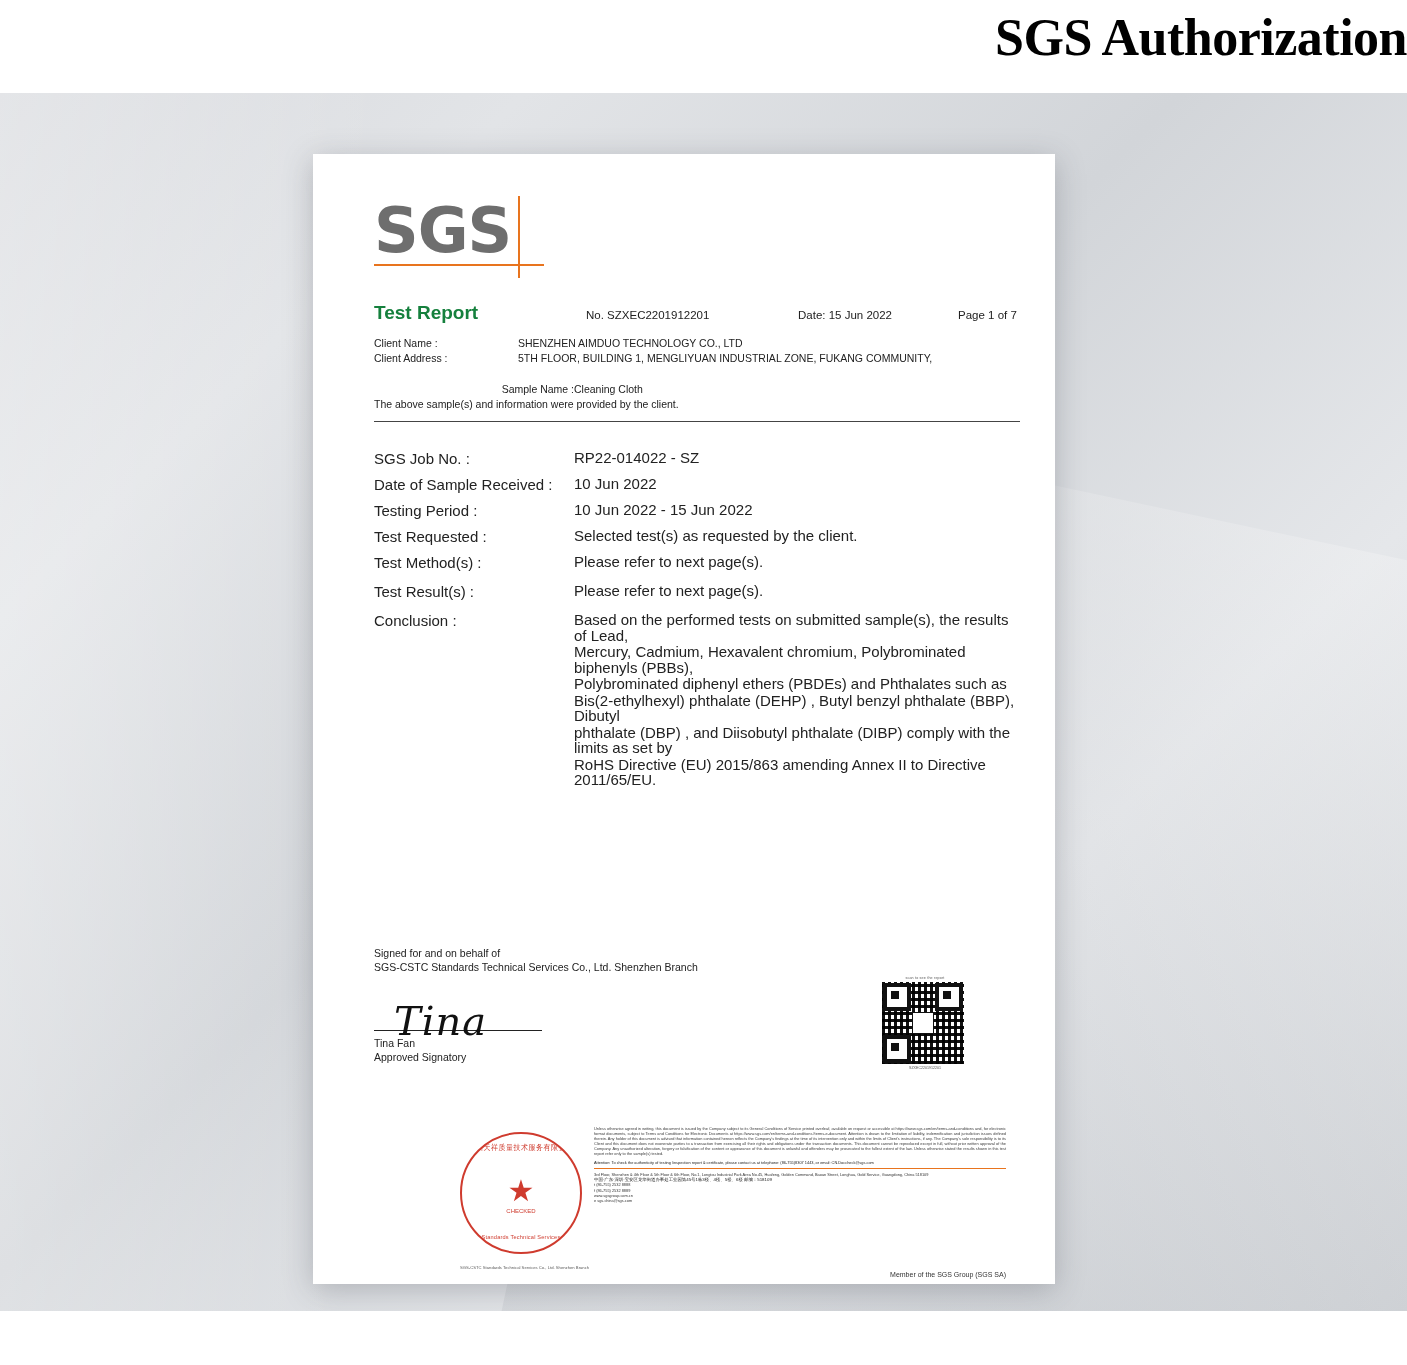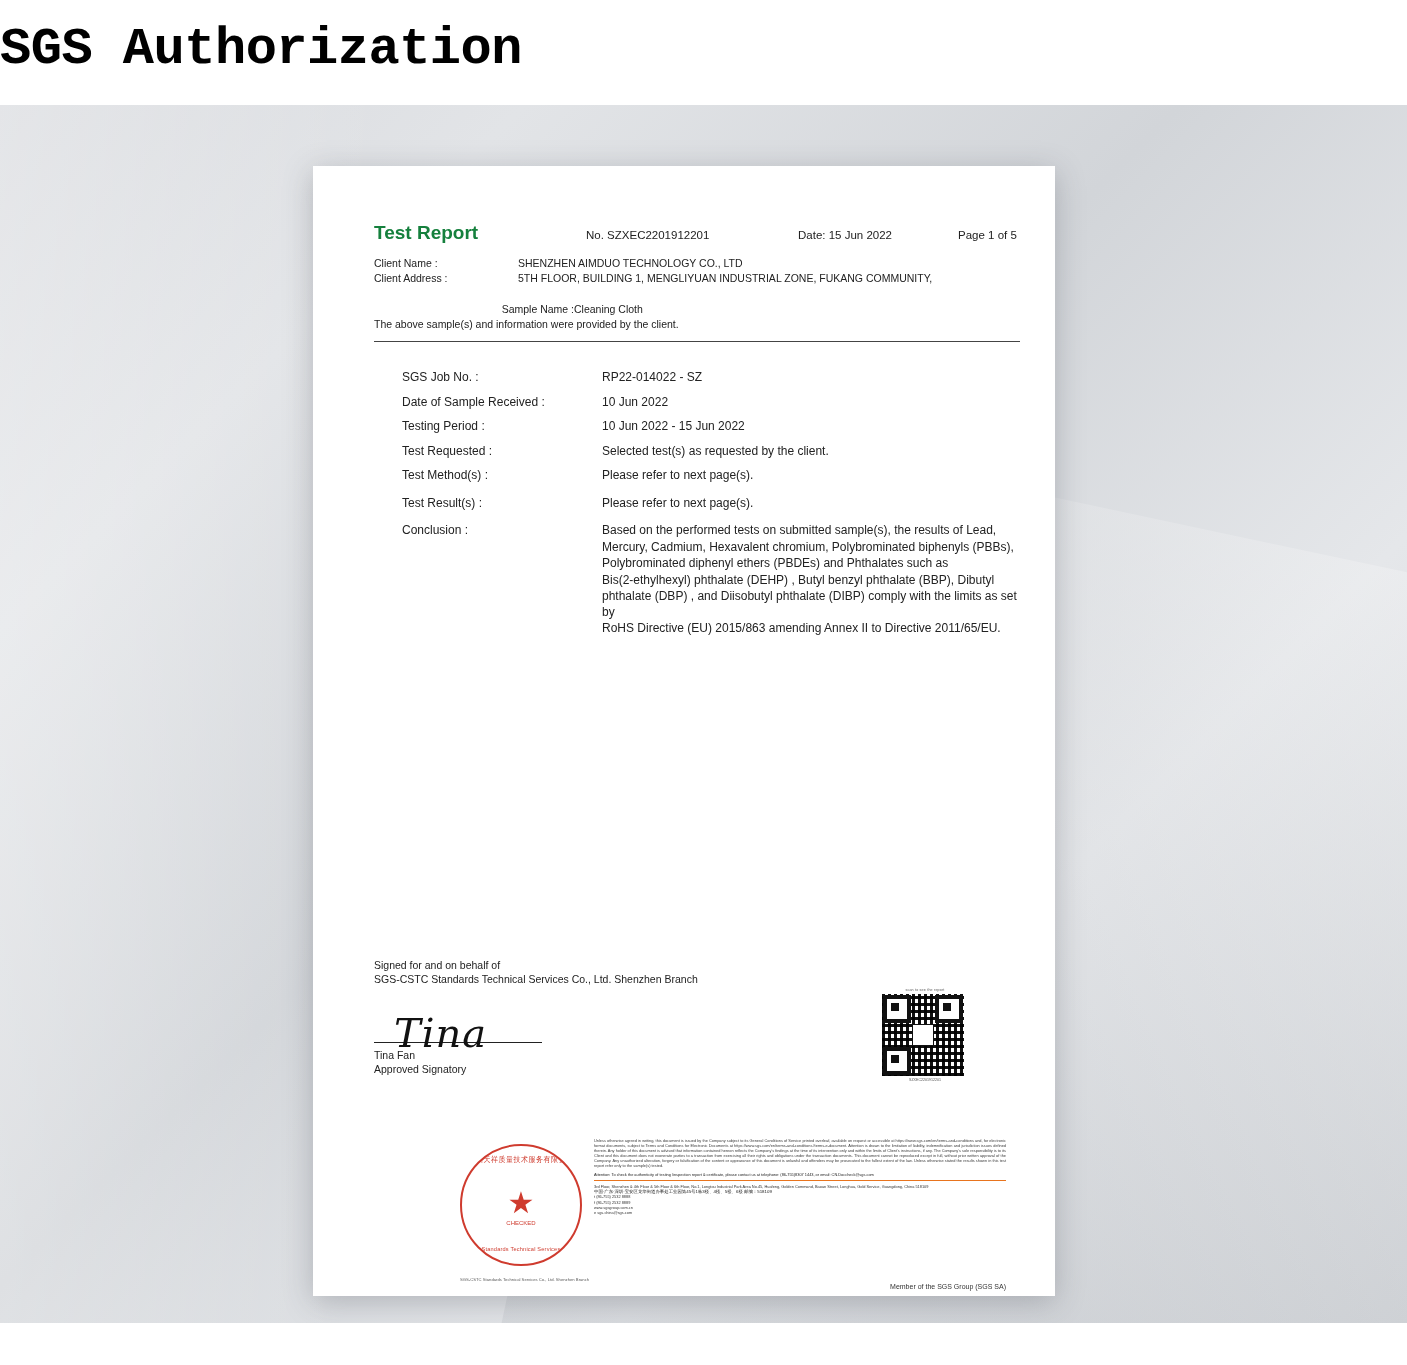--- a/index.html
+++ b/index.html
@@ -9,27 +9,27 @@
   }
   body {
     width: 1407px;
     height: 1365px;
     font-family: "Liberation Sans", sans-serif;
     color: #1a1a1a;
     overflow: hidden;
   }
 
   .page-title {
-    text-align: left;
+    text-align: right;
     font-size: 52px;
     font-weight: bold;
     letter-spacing: -0.5px;
     color: #000000;
-    padding: 20px 0 26px 0;
-    font-family: Liberation Mono, monospace;
+    padding: 8px 0 26px 0;
+    font-family: Liberation Serif, serif;
   }
 
   .backdrop {
     position: relative;
     width: 1407px;
     height: 1218px;
     background: linear-gradient(135deg, #d8dade 0%, #e2e4e7 20%, #d2d5d9 45%, #e5e7ea 70%, #cfd2d6 100%);
     overflow: hidden;
   }
   .backdrop:before {
@@ -151,23 +151,22 @@
 
   .rule {
     margin-top: 9px;
     border-top: 1.4px solid #444;
     width: 100%;
   }
 
   
   .details {
     margin-top: 28px;
-    font-size: 12px;
+    font-size: 15px;
     color: #222;
-    margin-left: 28px;
   }
   .det-row {
     display: flex;
     margin-bottom: 12px;
   }
   .det-label { width: 200px; flex: none; }
   .det-val { flex: 1; line-height: 15.5px; }
   .det-row.tight { margin-bottom: 9px; }
 
   .conclusion-val p { margin: 0 0 1px 0; }
@@ -346,26 +345,31 @@
 </head>
 <body>
 
 <div class="page-title">SGS Authorization</div>
 
 <div class="backdrop">
 
   <div class="doc">
     <div class="doc-inner">
 
+      <div class="sgs-logo">
+        <div class="word">SGS</div>
+        <div class="hbar"></div>
+        <div class="vbar"></div>
+      </div>
 
       <div class="hdr-row">
         <div class="hdr-title">Test Report</div>
         <div class="hdr-no">No. SZXEC2201912201</div>
         <div class="hdr-date">Date: 15 Jun 2022</div>
-        <div class="hdr-page">Page 1 of 5</div>
+        <div class="hdr-page">Page 1 of 7</div>
       </div>
 
       <div class="client-block">
         <div class="client-line">
           <div class="client-label">Client Name :</div>
           <div class="client-val">SHENZHEN AIMDUO TECHNOLOGY CO., LTD</div>
         </div>
         <div class="client-line">
           <div class="client-label">Client Address :</div>
           <div class="client-val">5TH FLOOR, BUILDING 1, MENGLIYUAN INDUSTRIAL ZONE, FUKANG COMMUNITY,</div>

